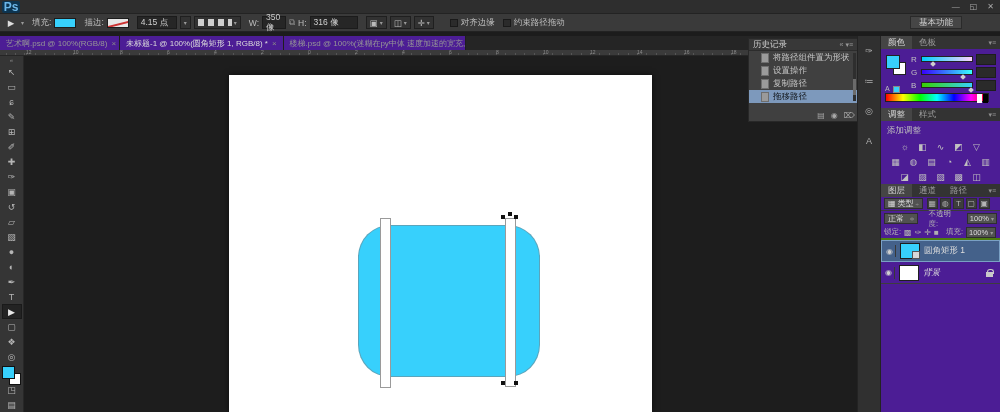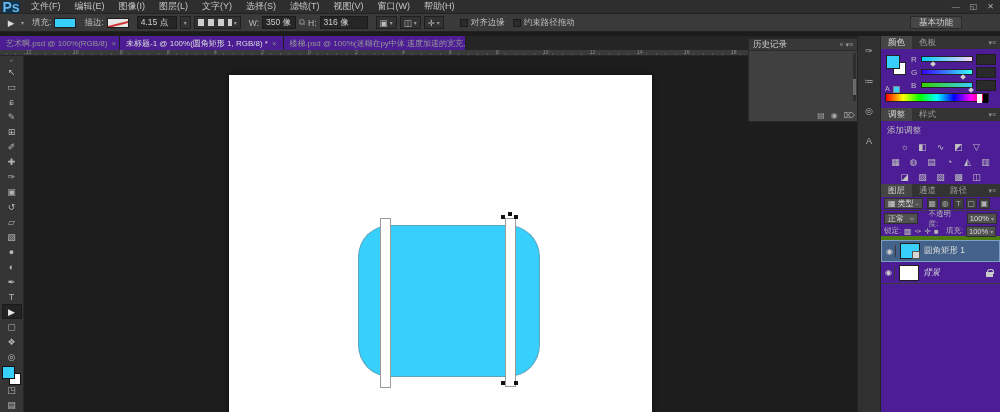--- a/index.html
+++ b/index.html
@@ -2,21 +2,21 @@
 <html><head>
 <meta charset="utf-8">
 <style>
   *{margin:0;padding:0;box-sizing:border-box}
   html,body{width:1000px;height:412px;overflow:hidden}
   body{position:relative;background:#1c1c1c;font-family:"Liberation Sans","DejaVu Sans",sans-serif;color:#c8c8c8;font-size:9px}
   .abs{position:absolute}
 
   
   #menubar{left:0;top:0;width:1000px;height:14px;background:#2e2e2e;display:flex;align-items:center;border-bottom:1px solid #232323}
-  #pslogo{width:18px;height:12px;margin:0 4px 0 2px;background:#0d3450;color:#6cb6e8;font-weight:bold;font-size:14px;display:flex;align-items:center;justify-content:center;border-radius:2px}
+  #pslogo{width:18px;height:12px;margin:0 12px 0 2px;background:#0d3450;color:#6cb6e8;font-weight:bold;font-size:12px;display:flex;align-items:center;justify-content:center;border-radius:2px}
   .menu-item{padding:0 7px;height:14px;display:flex;align-items:center;color:#c4c4c4}
   #winbtns{margin-left:auto;display:flex;gap:10px;padding-right:6px;color:#aaa;font-size:8px}
 
   
   #optionsbar{left:0;top:14px;width:1000px;height:18px;background:#3a3a3a;border-bottom:1px solid #222;display:flex;align-items:center;font-size:8.5px;color:#bdbdbd}
   .ob-group{display:flex;align-items:center;gap:3px;margin-left:8px}
   .tool-preview{width:14px;height:12px;display:flex;align-items:center;justify-content:center;color:#ddd}
   .caret{font-size:6px;color:#999}
   .swatch{width:22px;height:10px;border:1px solid #1c1c1c}
   .swatch.fill{background:#37d0fc}
@@ -105,52 +105,40 @@
   .adj-icon{width:14px;height:13px;display:flex;align-items:center;justify-content:center;color:#c0c0c0;font-size:9px}
 
   
   #layers-filter{height:14px;display:flex;align-items:center;gap:2px;padding:0 3px;border-bottom:1px solid #3a3a3a}
   #type-select{background:#515151;border:1px solid #2e2e2e;height:11px;display:flex;align-items:center;gap:2px;padding:0 3px;color:#ddd;font-size:8px}
   .filt-icon{width:11px;height:11px;display:flex;align-items:center;justify-content:center;color:#b5b5b5;font-size:8px;background:#3d3d3d;border:1px solid #2e2e2e}
   #layers-blend{height:15px;display:flex;align-items:center;gap:10px;padding:0 3px}
   #blend-select{background:#515151;border:1px solid #2e2e2e;height:11px;width:38px;display:flex;align-items:center;justify-content:space-between;padding:0 3px;color:#ddd;font-size:8px}
   .small-lbl{font-size:7.5px;color:#b5b5b5}
   .val-drop{background:#515151;border:1px solid #2e2e2e;height:11px;display:flex;align-items:center;gap:2px;padding:0 2px;color:#ddd;font-size:7.5px}
-  #layers-lock{height:14px;display:flex;align-items:center;gap:3px;padding:0 3px;border-bottom:4px solid #4d7c0f}
+  #layers-lock{height:14px;display:flex;align-items:center;gap:3px;padding:0 3px;border-bottom:2px solid #4d7c0f}
   .lock-icon{color:#b0b0b0;font-size:8px}
   .layer-row{height:22px;display:flex;align-items:center;gap:4px;padding:0 2px;border-bottom:1px solid #3d3d3d}
   .layer-row.selected{background:#44618a;border:1px solid #7aa0c4}
   .eye{width:12px;height:12px;display:flex;align-items:center;justify-content:center;color:#cfcfcf;font-size:8px;border-right:1px solid #383838}
   .thumb{width:20px;height:16px;border:1px solid #1e1e1e;position:relative;flex:none}
   .thumb.blue{background:#37d0fc}
   .thumb.blue::after{content:"";position:absolute;right:-1px;bottom:-1px;width:6px;height:6px;background:#d8d8d8;border:1px solid #555}
   .thumb.white{background:#fff}
   .layer-name{font-size:8.5px;color:#ddd;white-space:nowrap}
   .layer-name.italic{font-style:italic}
   .lock-badge{margin-left:auto;margin-right:5px;width:7px;height:8px;position:relative}
   .lock-badge::before{content:"";position:absolute;left:1px;top:0;width:5px;height:4px;border:1px solid #c9c9c9;border-bottom:none;border-radius:3px 3px 0 0}
   .lock-badge::after{content:"";position:absolute;left:0;top:3px;width:7px;height:5px;background:#c9c9c9}
 </style>
 </head>
 <body>
 
 <div id="menubar" class="abs">
   <div id="pslogo">Ps</div>
-  <div style="display:flex">
-      <div class="menu-item">文件(F)</div>
-      <div class="menu-item">编辑(E)</div>
-      <div class="menu-item">图像(I)</div>
-      <div class="menu-item">图层(L)</div>
-      <div class="menu-item">文字(Y)</div>
-      <div class="menu-item">选择(S)</div>
-      <div class="menu-item">滤镜(T)</div>
-      <div class="menu-item">视图(V)</div>
-      <div class="menu-item">窗口(W)</div>
-      <div class="menu-item">帮助(H)</div>
-    </div>
   <div id="winbtns">
       <span>—</span>
       <span>◱</span>
       <span>✕</span>
     </div>
 </div>
 
 <div id="optionsbar" class="abs">
   <div class="ob-group" style="margin-left:4px">
     <span class="tool-preview">▶</span>
@@ -169,21 +157,21 @@
     <span class="mini-btn">
         <span class="caret">▾</span>
       </span>
     <span class="mini-btn">
         <span class="dash-preview"></span>
         <span class="caret">▾</span>
       </span>
   </div>
   <div class="ob-group">
     <span>W:</span>
-    <span class="field" style="width:34px">350 像</span>
+    <span class="field" style="width:24px">350 像</span>
     <span style="color:#999">⧉</span>
     <span>H:</span>
     <span class="field" style="width:48px">316 像</span>
   </div>
   <div class="ob-group">
       <span class="mini-btn">
         <span>▣</span>
         <span class="caret">▾</span>
       </span>
       <span class="mini-btn">
@@ -287,20 +275,38 @@
     <div class="anchor" style="left:272px;top:306px"></div>
     <div class="anchor" style="left:285px;top:306px"></div>
   </div>
 </div>
 
 <div id="history-panel" class="abs">
   <div id="history-header">
     <span>历史记录</span>
     <span class="hdr-icons">« ▾≡</span>
   </div>
+  <div>
+      <div class="hist-item">
+      <span class="hist-icon"></span>
+      <span>将路径组件置为形状</span>
+    </div>
+      <div class="hist-item">
+      <span class="hist-icon"></span>
+      <span>设置操作</span>
+    </div>
+      <div class="hist-item">
+      <span class="hist-icon"></span>
+      <span>复制路径</span>
+    </div>
+      <div class="hist-item selected">
+      <span class="hist-icon"></span>
+      <span>拖移路径</span>
+    </div>
+    </div>
   <div id="history-scroll">
       <i></i>
     </div>
   <div id="history-footer">
       <span>▤</span>
       <span>◉</span>
       <span>⌦</span>
     </div>
 </div>
 

